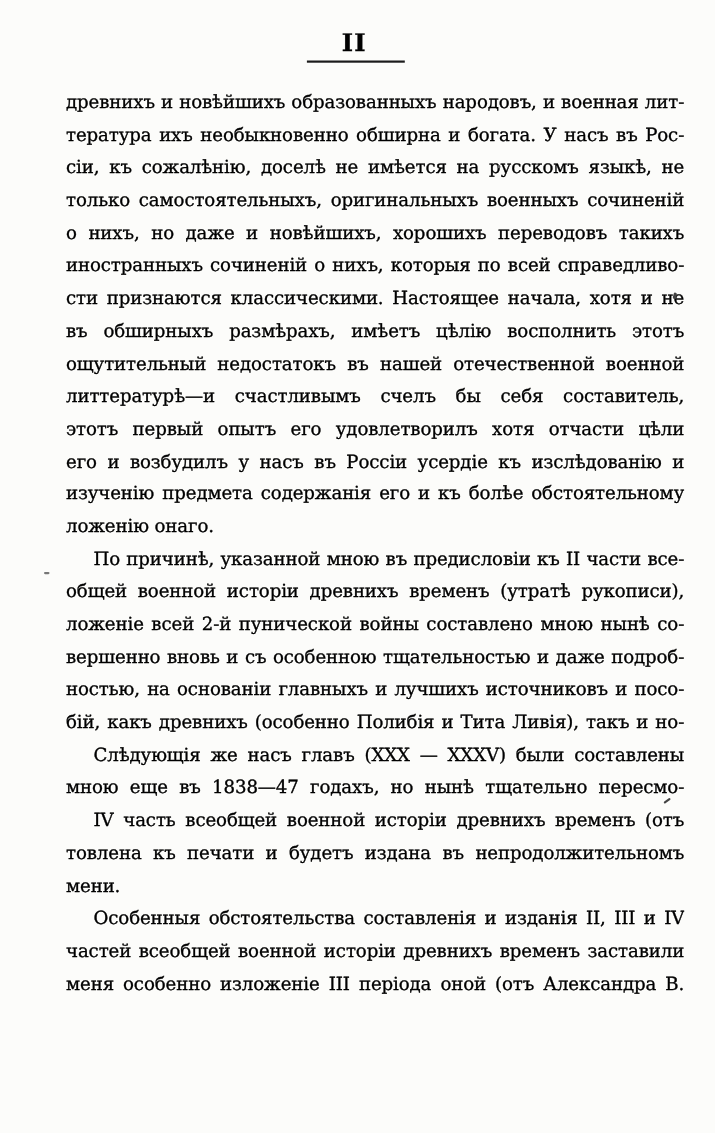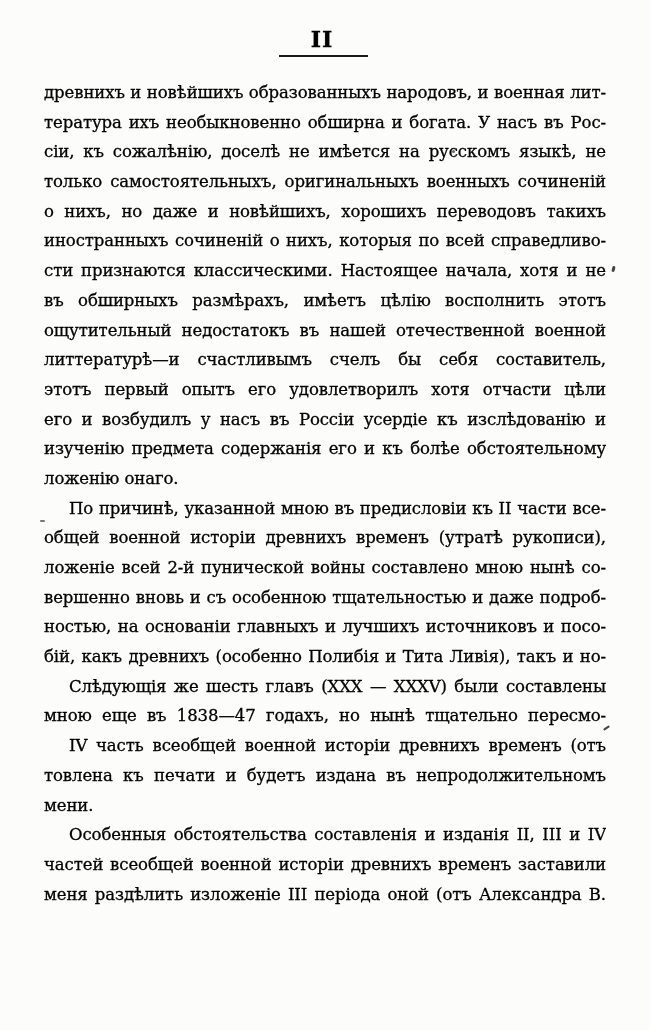--- a/index.html
+++ b/index.html
@@ -32,21 +32,21 @@
   }
   .header-rule {
     width: 89px;
     height: 2px;
     background: #1b1b1b;
     margin: 5px auto 0;
     transform: translateX(-2px);
   }
   .page-body {
     position: absolute;
-    left: 44px;
+    left: 60px;
     top: 78px;
     width: 562px;
   }
   .line {
     font-size: 16.5px;
     line-height: 29.7px;
     height: 29.7px;
     letter-spacing: -0.1px;
     text-align: justify;
     text-align-last: justify;
@@ -84,27 +84,27 @@
       <div class="line">этотъ первый опытъ его удовлетворилъ хотя отчасти цѣли</div>
       <div class="line">его и возбудилъ у насъ въ Россіи усердіе къ изслѣдованію и</div>
       <div class="line">изученію предмета содержанія его и къ болѣе обстоятельному из-</div>
       <div class="line last">ложенію онаго.</div>
       <div class="line indent">По причинѣ, указанной мною въ предисловіи къ II части все-</div>
       <div class="line">общей военной исторіи древнихъ временъ (утратѣ рукописи), из-</div>
       <div class="line">ложеніе всей 2-й пунической войны составлено мною нынѣ со-</div>
       <div class="line">вершенно вновь и съ особенною тщательностью и даже подроб-</div>
       <div class="line">ностью, на основаніи главныхъ и лучшихъ источниковъ и посо-</div>
       <div class="line">бій, какъ древнихъ (особенно Полибія и Тита Ливія), такъ и но-</div>
-      <div class="line indent">Слѣдующія же шесть главъ (XXX — XXXV) были составлены</div>
+      <div class="line indent">Слѣдующія же насъ главъ (XXX — XXXV) были составлены</div>
       <div class="line">мною еще въ 1838—47 годахъ, но нынѣ тщательно пересмо-</div>
       <div class="line indent">IV часть всеобщей военной исторіи древнихъ временъ (отъ</div>
       <div class="line">товлена къ печати и будетъ издана въ непродолжительномъ вре-</div>
       <div class="line last">мени.</div>
       <div class="line indent">Особенныя обстоятельства составленія и изданія II, III и IV</div>
       <div class="line">частей всеобщей военной исторіи древнихъ временъ заставили</div>
-      <div class="line">меня раздѣлить изложеніе III періода оной (отъ Александра В.</div>
+      <div class="line">меня особенно изложеніе III періода оной (отъ Александра В.</div>
     </div>
 
   <div class="speck speck-1"></div>
   <div class="speck speck-2"></div>
   <div class="speck speck-3"></div>
   <div class="speck speck-4"></div>
 </div>
 
 </body></html>

